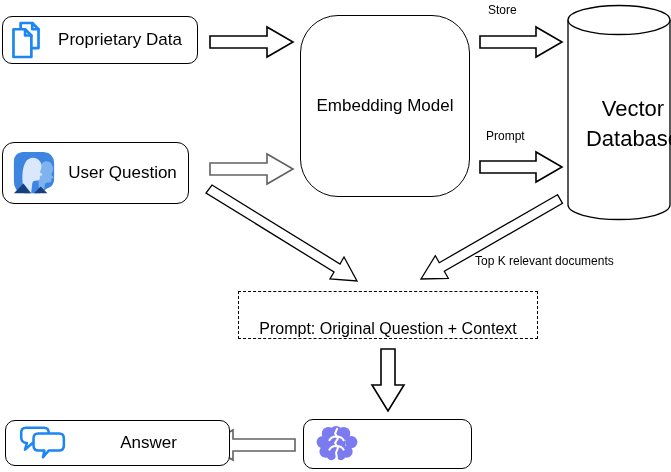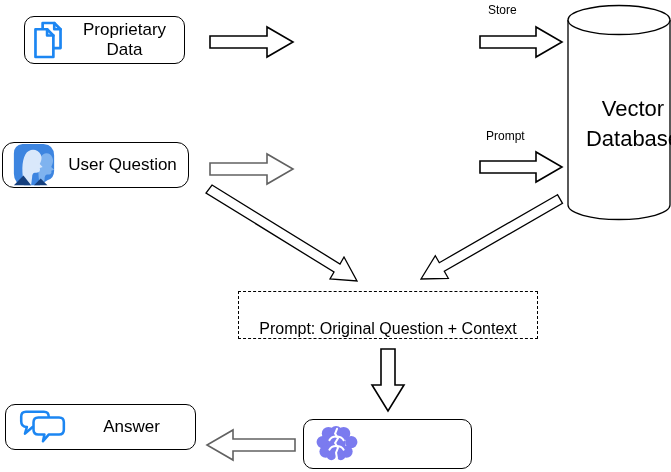--- a/index.html
+++ b/index.html
@@ -12,27 +12,27 @@
   .arrow{fill:#fff;stroke:var(--outline-black,#000);stroke-width:1.6;stroke-linejoin:miter;}
   .arrow-gray{stroke:var(--outline-gray,#616161);}
   .thin{stroke-width:1.3;}
   .cyl{fill:#fff;stroke:var(--outline-black,#000);stroke-width:1.3;}
   .node{
     position:absolute;box-sizing:border-box;background:#fff;border:1.8px solid #000;
     display:flex;align-items:center;z-index:1;
   }
   .node .label{flex:1;text-align:center;font-size:17px;}
   .label-abs{position:absolute;z-index:1;font-size:12px;white-space:nowrap;}
-  #proprietary-box{left:2px;top:16px;width:161px;height:48px;border-radius:10px;padding-left:6px;margin-left:22px;}
-  #user-box{left:2px;top:142px;width:187px;height:46px;border-radius:12px;padding-left:8px;}
+  #proprietary-box{left:2px;top:16px;width:196px;height:48px;border-radius:10px;padding-left:6px;}
+  #user-box{left:2px;top:142px;width:187px;height:62px;border-radius:12px;padding-left:8px;}
   #embedding-box{left:300px;top:15px;width:170px;height:182px;border-radius:38px;border-width:1.4px;justify-content:center;}
   #prompt-box{left:238px;top:291px;width:300px;height:48px;border:1.6px dashed #000;justify-content:center;align-items:flex-end;}
   #prompt-box .label{font-size:16px;}
   #llm-box{left:303px;top:419px;width:169px;height:50px;border-radius:10px;border-width:1.6px;padding-left:12px;}
-  #answer-box{left:5px;top:404px;width:191px;height:46px;border-radius:10px;padding-left:12px;}
+  #answer-box{left:5px;top:420px;width:225px;height:46px;border-radius:10px;padding-left:12px;}
   #vector-db-label{position:absolute;left:568px;top:94px;width:102px;text-align:center;
     font-size:22px;line-height:1.35;z-index:1;padding-left:14px;}
   #store-label{left:488px;top:3px;}
   #search-label{left:486px;top:129px;}
   #topk-label{left:475px;top:254px;}
   .doc-stroke{fill:#fff;stroke:var(--icon-blue,#1c86f2);stroke-width:3;stroke-linejoin:round;stroke-linecap:round;}
   .doc-line{fill:none;stroke:var(--icon-blue,#1c86f2);stroke-width:3;stroke-linejoin:round;stroke-linecap:round;}
   .chat-stroke{fill:#fff;stroke:var(--icon-blue,#1c86f2);stroke-width:2.7;stroke-linejoin:round;stroke-linecap:round;}
   .brain-fill{fill:var(--brain-purple,#7b7bef);}
   .brain-line{fill:none;stroke:#fff;stroke-width:2.1;stroke-linecap:round;}
@@ -75,25 +75,29 @@
     <svg width="46" height="46" viewBox="0 0 48 48">
       <path class="uq-bg" d="M12 2 H34 Q45 3 45 14 V30 Q45 38 38 40 L30 45 H14 Q3 44 3 33 V12 Q3 3 12 2 Z"></path>
       <path class="uq-light" d="M30 44 C28 34 28 22 31 16 C34 10 41 11 43 16 C45 20 43 24 42 26 L45 29 L42 30 C43 33 41 34 38 34 C36 34 35 36 35 39 L34 44 Z"></path>
       <path class="uq-pale" d="M14 45 C11 33 11 20 15 13 C19 6 28 7 31 13 C33 17 31 21 30 23 L33 26 L30 27 C31 31 29 32 25 32 C23 32 22 34 22 37 L21 45 Z"></path>
       <path class="uq-dark" d="M3 45 L13 35 L21 45 Z"></path>
       <path class="uq-dark" d="M24 45 L31 38 L38 45 Z"></path>
     </svg>
     <span class="label">User Question</span>
   </div>
 
+  <div class="node" id="embedding-box">
+    <span class="label">Embedding Model</span>
+  </div>
 
   <div id="vector-db-label">Vector Database</div>
 
   <div class="label-abs" id="store-label">Store</div>
   <div class="label-abs" id="search-label">Prompt</div>
+  <div class="label-abs" id="topk-label">Top K relevant documents</div>
 
   <div class="node" id="prompt-box">
     <span class="label">Prompt: Original Question + Context</span>
   </div>
 
   <div class="node" id="llm-box">
     <svg width="42" height="38" viewBox="0 0 44 40">
       <g class="brain-fill">
         <circle cx="13" cy="9" r="7"></circle>
           <circle cx="29" cy="9" r="7"></circle>

